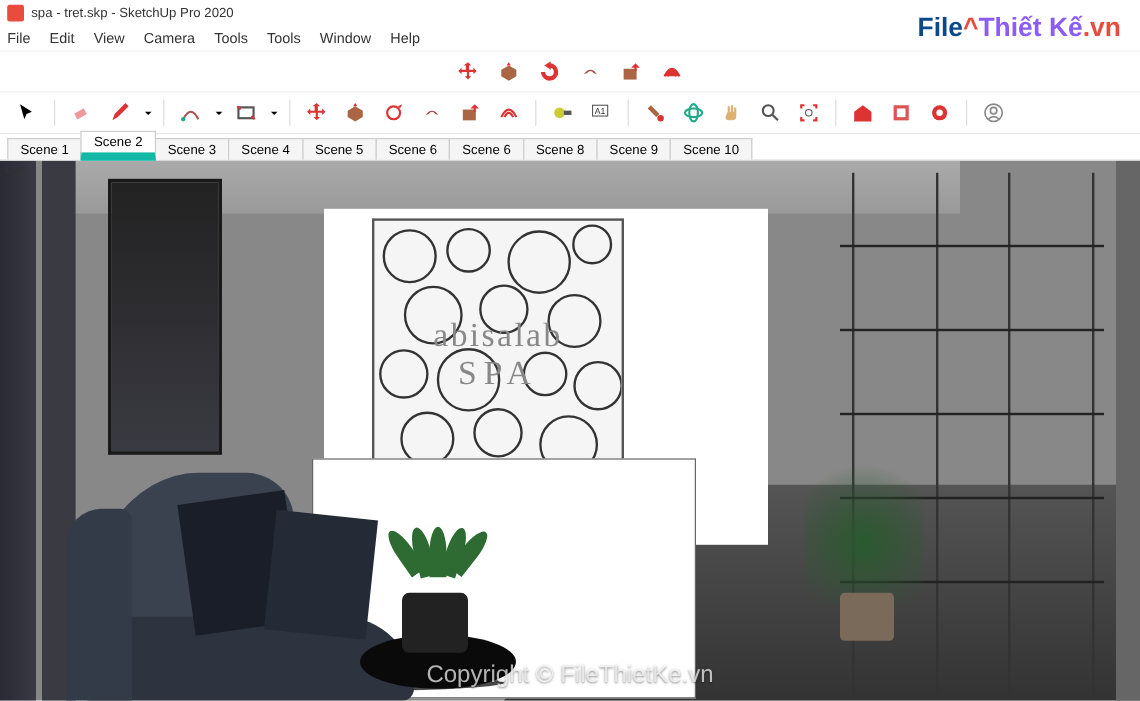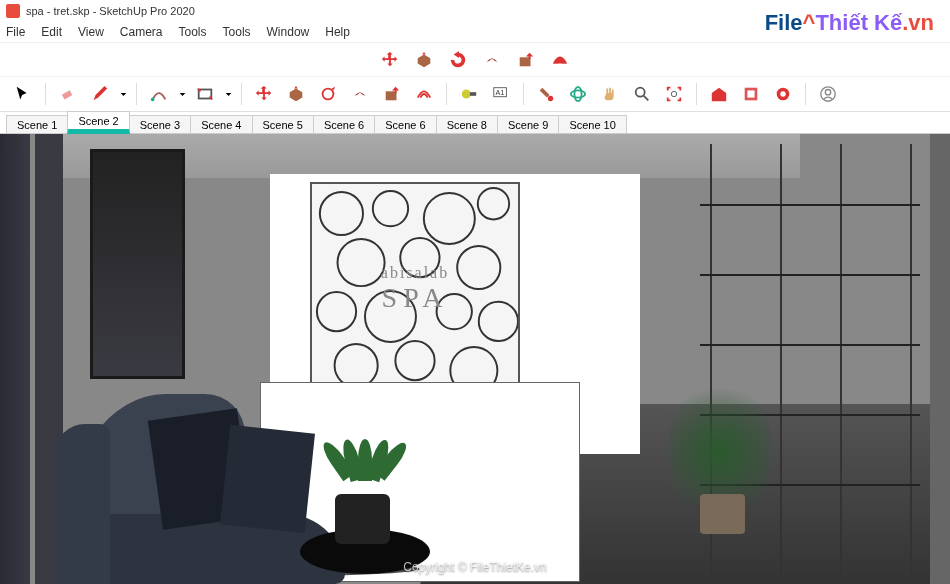--- a/index.html
+++ b/index.html
@@ -13,44 +13,44 @@
 .menubar .menu-item { cursor: pointer; }
 
 .toolbar-row1 { height: 34px; background: #fff; border-top: 1px solid #f0f0f0; display: flex; align-items: center; justify-content: center; gap: 8px; padding: 0 10px; }
 .toolbar-row2 { height: 36px; background: #fff; border-top: 1px solid #f0f0f0; border-bottom: 1px solid #e0e0e0; display: flex; align-items: center; gap: 6px; padding: 0 10px; }
 
 .tool-btn { width: 26px; height: 26px; display: flex; align-items: center; justify-content: center; cursor: pointer; border: 1px solid transparent; }
 .sep { width: 1px; height: 22px; background: #ddd; margin: 0 3px; }
 
 .scene-tabs { height: 22px; background: #fff; border-bottom: 1px solid #ccc; display: flex; align-items: end; padding: 0 6px; font-size: 11px; }
 .scene-tab { padding: 3px 10px 2px; border: 1px solid #ccc; border-bottom: none; background: #f5f5f5; margin-right: -1px; cursor: pointer; position: relative; }
-.scene-tab.active { background: #fff; border-bottom: 5px solid #14b8a6; margin-bottom: -1px; z-index: 2; }
+.scene-tab.active { background: #fff; border-bottom: 7px solid #14b8a6; margin-bottom: -1px; z-index: 2; }
 
 .viewport { position: relative; width: 100%; height: 450px; background: #fff; overflow: hidden; }
 .vlabel { position: absolute; top: 2px; left: 4px; font-size: 10px; color: #333; z-index: 10; }
 
 .watermark-logo { position: absolute; top: 10px; right: 16px; font-size: 22px; font-weight: bold; z-index: 20; }
 .watermark-logo .p1 { color: #0a4a8a; }
 .watermark-logo .p2 { color: #8b5cf6; }
 .watermark-logo .vn { color: #e74c3c; }
 .watermark-logo .hat { color: #e74c3c; }
-.watermark-text { position: absolute; bottom: 10px; left: 50%; transform: translateX(-50%); color: rgba(255,255,255,0.7); font-size: 12px; z-index: 200; text-shadow: 0 1px 2px rgba(0,0,0,0.5); }
+.watermark-text { position: absolute; bottom: 10px; left: 50%; transform: translateX(-50%); color: rgba(255,255,255,0.7); font-size: 20px; z-index: 200; text-shadow: 0 1px 2px rgba(0,0,0,0.5); }
 
 
 .scene { position: absolute; inset: 0; }
 .wall-back { position: absolute; left: 0; right: 0; top: 0; bottom: 0; background: #888; }
 .side-left { position: absolute; left: 0; top: 0; width: 30px; height: 100%; background: linear-gradient(90deg,#2a2a35,#3a3a45); }
 .side-left2 { position: absolute; left: 35px; top: 0; width: 28px; height: 100%; background: #3a3a42; }
 .ceiling { position: absolute; left: 60px; right: 150px; top: 0; height: 44px; background: linear-gradient(#aaa,#999); }
 .floor { position: absolute; left: 420px; right: 0; bottom: 0; height: 180px; background: linear-gradient(#555,#333); transform: skewX(-30deg); transform-origin: bottom left; }
 
 .partition { position: absolute; left: 270px; top: 40px; width: 370px; height: 280px; background: #fff; }
 .decor-screen { position: absolute; left: 310px; top: 48px; width: 210px; height: 220px; background: #f5f5f5; border: 2px solid #555; overflow: hidden; }
 .signage { position: absolute; left: 310px; top: 130px; width: 210px; text-align: center; color: #888; font-family: Georgia, serif; z-index: 5; }
-.signage .t1 { font-size: 16px; letter-spacing: 2px; font-family: Liberation Serif, serif; }
+.signage .t1 { font-size: 28px; letter-spacing: 2px; font-family: Liberation Serif, serif; }
 .signage .t2 { font-size: 28px; letter-spacing: 6px; font-weight: 400; }
 
 .reception { position: absolute; left: 260px; top: 248px; width: 320px; height: 200px; background: #fff; border: 1px solid #666; }
 
 .sofa { position: absolute; left: 55px; bottom: 0; width: 300px; height: 175px; }
 .sofa-back { position: absolute; left: 10px; bottom: 50px; width: 180px; height: 140px; background: #3a4250; border-radius: 100px 40px 0 0 / 140px 40px 0 0; }
 .sofa-seat { position: absolute; left: 10px; bottom: 0; width: 280px; height: 70px; background: #2d3440; border-radius: 20px 60px 10px 10px; }
 .cushion1 { position: absolute; left: 100px; bottom: 60px; width: 90px; height: 110px; background: #1a1e28; transform: rotate(-8deg); }
 .cushion2 { position: absolute; left: 170px; bottom: 55px; width: 85px; height: 100px; background: #252b36; transform: rotate(6deg); }
 .sofa-arm { position: absolute; left: 0; bottom: 0; width: 55px; height: 160px; background: #333a48; border-radius: 30px 10px 0 0; }

